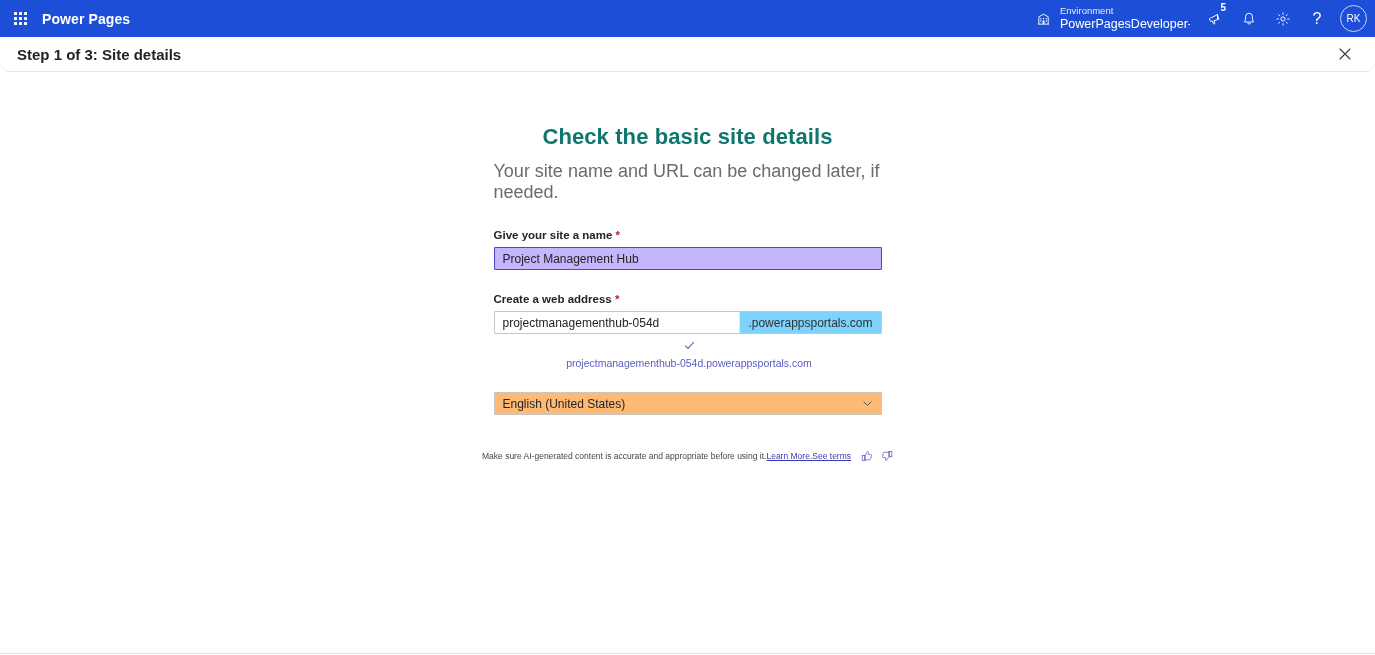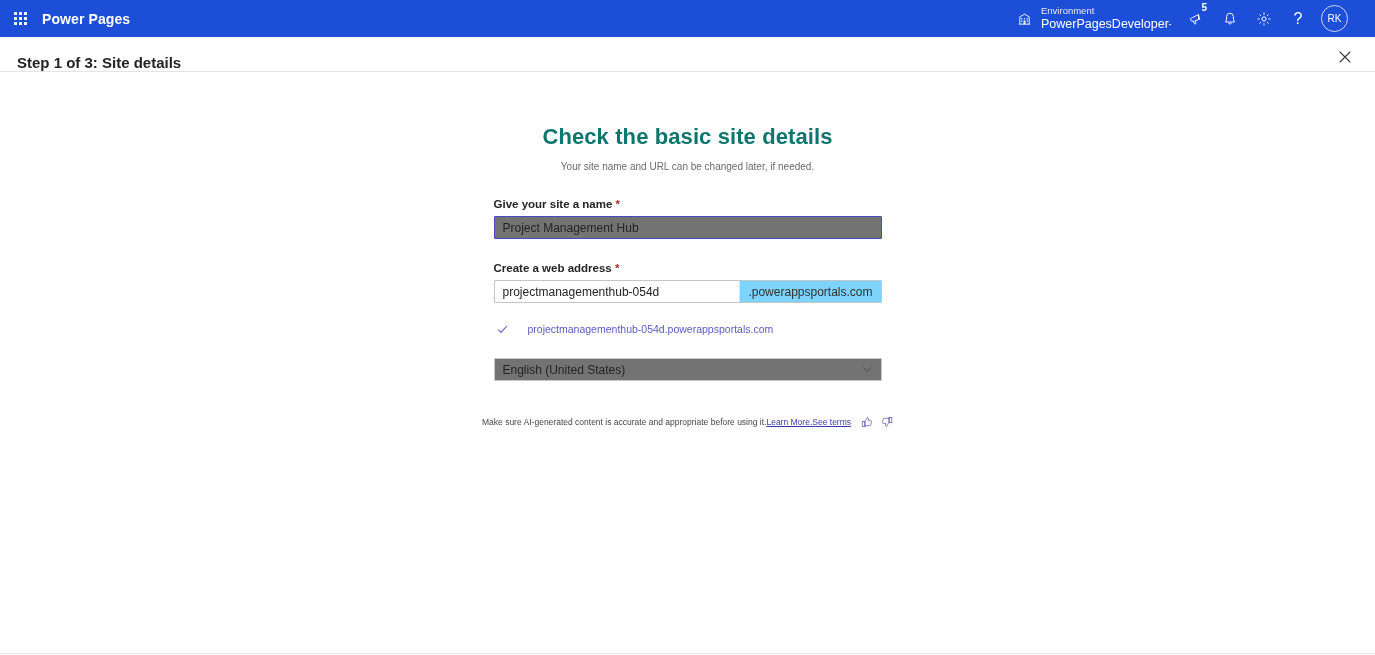--- a/index.html
+++ b/index.html
@@ -51,21 +51,21 @@
     font-weight: bold;
     letter-spacing: .1px;
     margin-left: 2px;
     white-space: nowrap;
   }
   .appbar-right {
     margin-left: auto;
     display: flex;
     align-items: center;
     height: 37px;
-    padding-right: 23px;
+    padding-right: 4px;
   }
   .env-block {
     display: flex;
     align-items: center;
     height: 37px;
     padding: 0 8px 0 4px;
     cursor: pointer;
   }
   .env-icon {
     width: 22px;
@@ -130,22 +130,23 @@
     margin-right: 4px;
     cursor: pointer;
   }
 
   
   .stepbar {
     height: 34px;
     background: #ffffff;
     border-bottom: 1px solid #e4e4e4;
     display: flex;
-    align-items: flex-end;
+    align-items: center;
     padding: 0 16px 0 17px;
+    border-radius: 10px;
   }
   .step-title {
     font-size: 15px;
     font-weight: bold;
     color: #242424;
   }
   .close-btn {
     margin-left: auto;
     width: 28px;
     height: 28px;
@@ -169,23 +170,23 @@
   }
   .page-heading {
     font-size: 22px;
     font-weight: bold;
     color: #0f766e;
     text-align: center;
     margin: 0;
     letter-spacing: .1px;
   }
   .page-sub {
-    font-size: 10px;
+    font-size: 18px;
     color: #6b6b6b;
-    text-align: center;
+    text-align: left;
     margin: 11px 0 0 0;
   }
   .field-group {
     margin-top: 26px;
   }
   .field-group.second {
     margin-top: 23px;
   }
   .field-label {
     font-size: 11.5px;
@@ -196,21 +197,21 @@
   }
   .req {
     color: #a4262c;
     font-weight: bold;
   }
   .text-input {
     width: 100%;
     box-sizing: border-box;
     height: 23px;
     border: 1.5px solid #4a4ac0;
-    background: #737373;
+    background: #c4b5fd;
     font-size: 12px;
     font-family: "Liberation Sans", sans-serif;
     color: #242424;
     padding: 0 8px;
     outline: none;
     border-radius: 1px;
   }
   .url-row {
     display: flex;
     width: 100%;
@@ -238,38 +239,39 @@
     color: #323130;
     font-size: 12px;
     display: flex;
     align-items: center;
     padding: 0 8px;
     border-left: 1px solid #e6e5e4;
   }
   .valid-row {
     display: flex;
     align-items: center;
-    margin-top: 20px;
-    gap: 20px;
+    margin-top: 6px;
+    gap: 6px;
     padding-left: 3px;
+    flex-direction: column;
   }
   .valid-text {
     font-size: 10.5px;
     color: #5b5bc0;
   }
   .select-row {
     position: relative;
     width: 100%;
   }
   .select-box {
     width: 100%;
     box-sizing: border-box;
     height: 23px;
     border: 1px solid #c8c6c4;
-    background: #737373;
+    background: #fdba74;
     border-radius: 1px;
     display: flex;
     align-items: center;
     padding: 0 8px;
     font-size: 12px;
     color: #242424;
     cursor: pointer;
   }
   .chevron {
     margin-left: auto;

